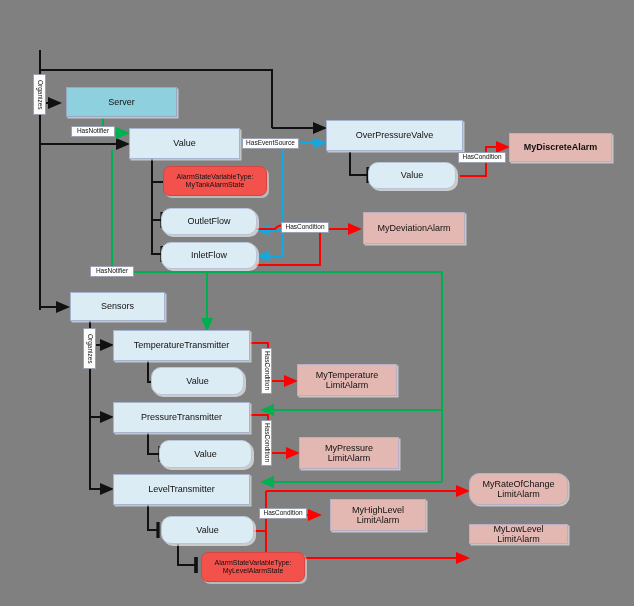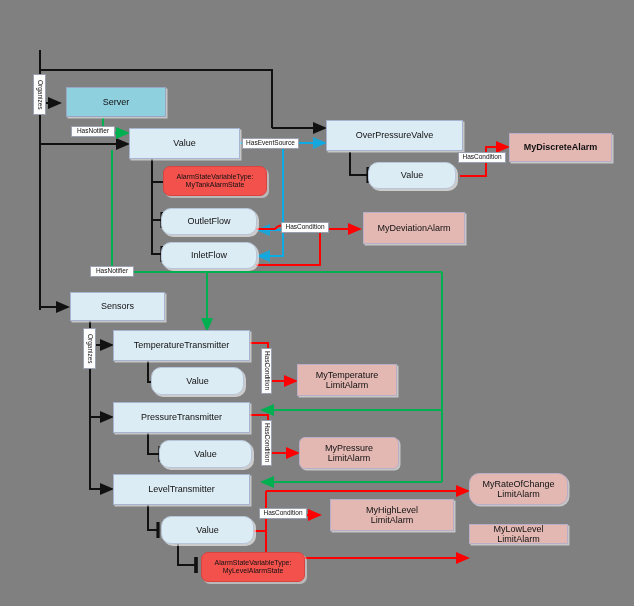--- a/index.html
+++ b/index.html
@@ -188,21 +188,21 @@
       <path d="M266,531 L266,558 L468,558" marker-end="url(#ah-red)"></path>
       <path d="M278,515 L320,515" marker-end="url(#ah-red)"></path>
     </g>
 
     <g stroke="#111" stroke-width="2" fill="none">
       <path d="M178,544 L178,565 L196,565" marker-end="url(#tick-black)"></path>
     </g>
   </svg>
 
 
-  <div class="node n-teal" style="left:66px;top:87px;width:100px;height:30px;">
+  <div class="node n-teal" style="left:66px;top:87px;width:111px;height:30px;">
     <span>Server</span>
   </div>
 
   <div class="node n-pale" style="left:129px;top:128px;width:111px;height:31px;">
     <span>Value</span>
   </div>
 
   <div class="node n-red" style="left:163px;top:166px;width:104px;height:30px;">
     <span class="lines">
       <span>AlarmStateVariableType:</span>
@@ -254,21 +254,21 @@
   </div>
 
   <div class="node n-pale" style="left:113px;top:402px;width:137px;height:31px;">
     <span>PressureTransmitter</span>
   </div>
 
   <div class="node n-round" style="left:159px;top:440px;width:93px;height:28px;">
     <span>Value</span>
   </div>
 
-  <div class="node n-pink" style="left:299px;top:437px;width:100px;height:32px;border-radius:6px;">
+  <div class="node n-pink" style="left:299px;top:437px;width:100px;height:32px;">
     <span class="lines">
       <span>MyPressure</span>
       <span>LimitAlarm</span>
     </span>
   </div>
 
   <div class="node n-pale" style="left:113px;top:474px;width:137px;height:31px;">
     <span>LevelTransmitter</span>
   </div>
 
@@ -276,21 +276,21 @@
     <span>Value</span>
   </div>
 
   <div class="node n-red" style="left:201px;top:552px;width:104px;height:30px;">
     <span class="lines">
       <span>AlarmStateVariableType:</span>
       <span>MyLevelAlarmState</span>
     </span>
   </div>
 
-  <div class="node n-pink" style="left:330px;top:499px;width:124px;height:32px;">
+  <div class="node n-pink" style="left:330px;top:499px;width:96px;height:32px;">
     <span class="lines">
       <span>MyHighLevel</span>
       <span>LimitAlarm</span>
     </span>
   </div>
 
   <div class="node n-pink" style="left:469px;top:524px;width:99px;height:20px;">
     <span class="lines">
       <span>MyLowLevel</span>
       <span>LimitAlarm</span>

